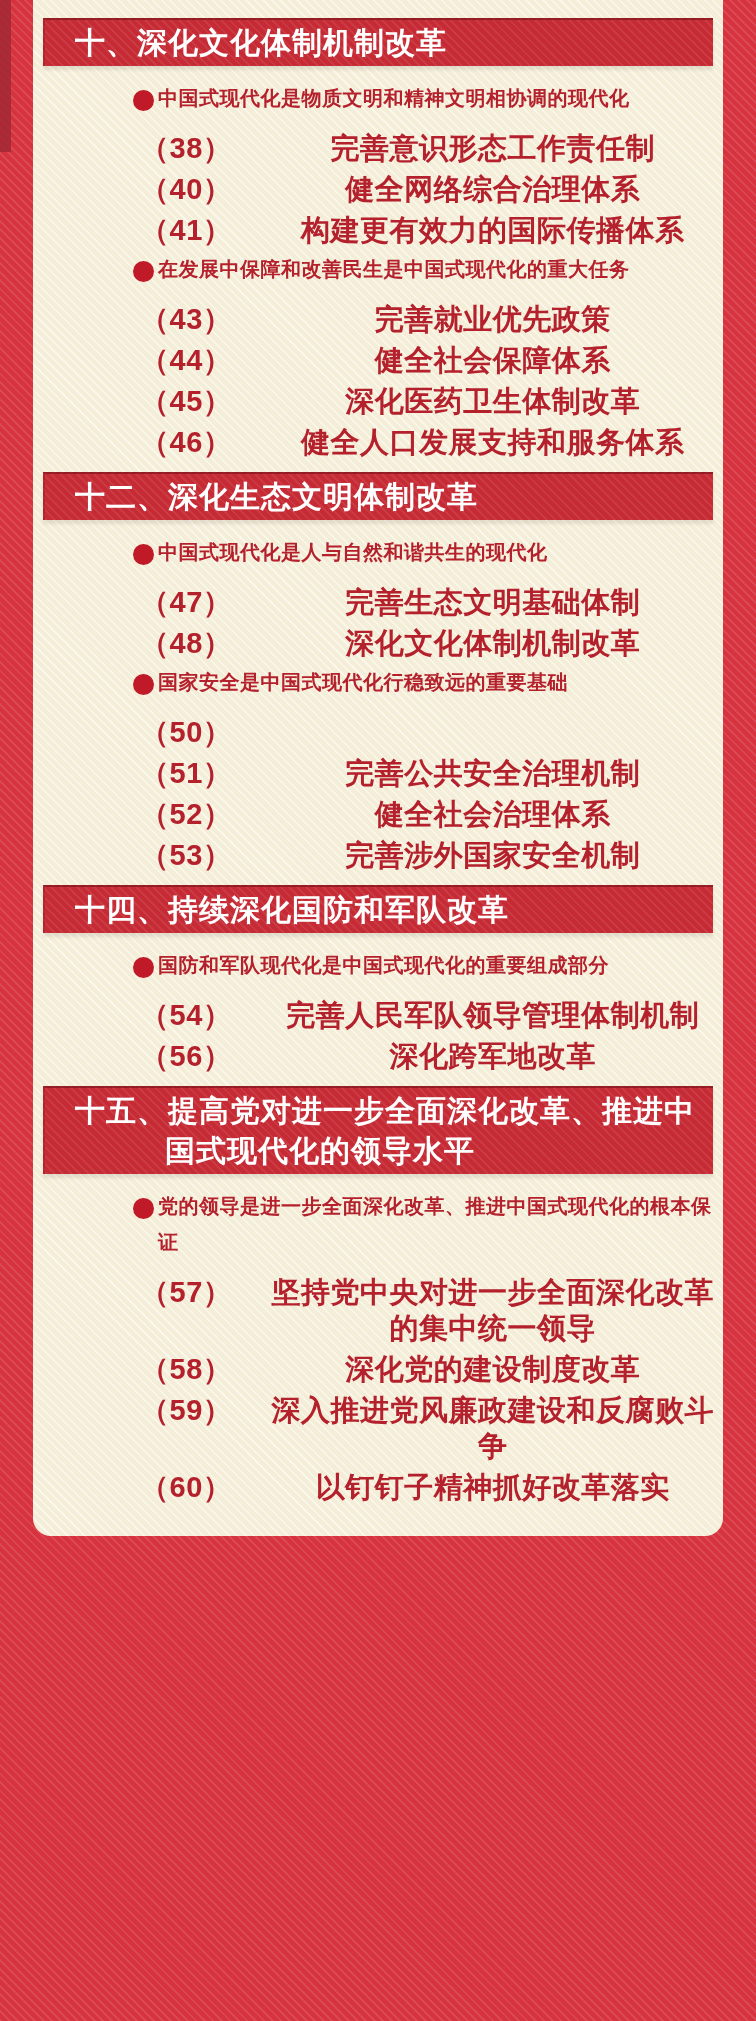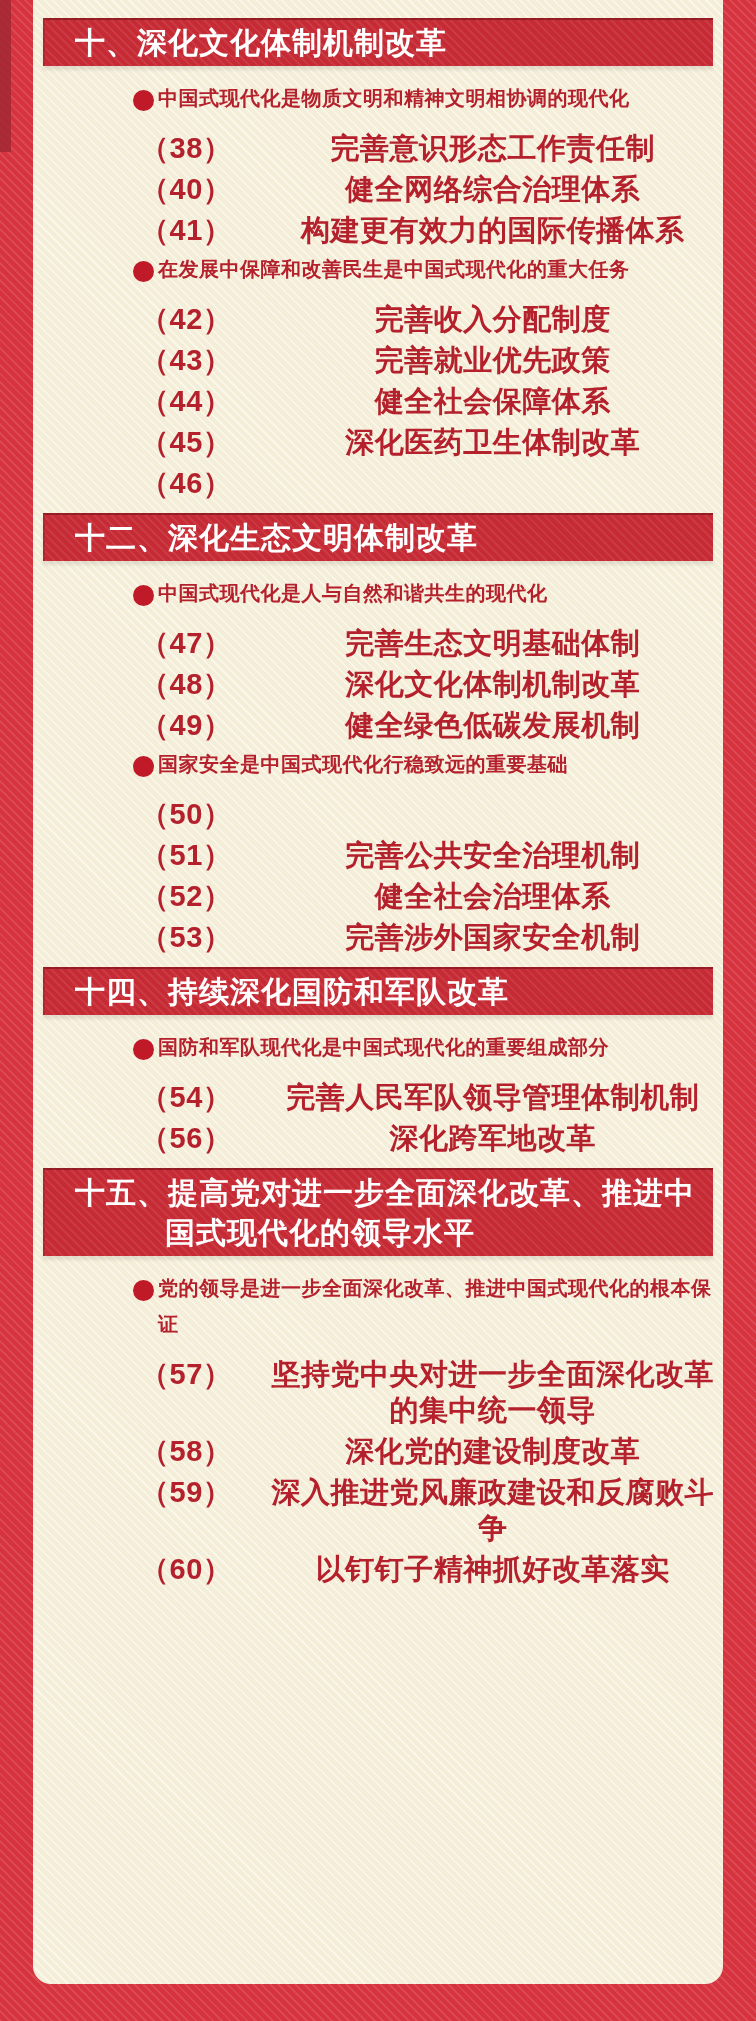--- a/index.html
+++ b/index.html
@@ -13,21 +13,21 @@
     position:absolute;inset:0;
     background:
       repeating-linear-gradient(45deg, rgba(255,255,255,0.10) 0 2px, rgba(255,255,255,0) 2px 6px),
       #d6333f;
   }
   .left-edge-shadow{
     position:absolute;left:0;top:0;width:11px;height:152px;
     background:#a12834;opacity:.85;
   }
   .content-panel{
-    position:absolute;left:33px;top:0;width:690px;height:1984px;
+    position:absolute;left:33px;top:0;width:690px;height:1536px;
     border-radius:0 0 18px 18px;
     background:
       repeating-linear-gradient(45deg, rgba(255,255,255,0.55) 0 1.5px, rgba(255,255,255,0) 1.5px 6px),
       #f4edd7;
     box-sizing:border-box;padding-top:6px;
     overflow:hidden;
   }
   .sec-bar{
     margin:12px 10px 16px 10px;
     background:
@@ -86,53 +86,46 @@
       <div class="item">
         <span class="item-num">（40）</span>
         <span class="item-text">健全网络综合治理体系</span>
       </div>
       <div class="item">
         <span class="item-num">（41）</span>
         <span class="item-text">构建更有效力的国际传播体系</span>
       </div>
       <div class="bullet"><span class="bullet-dot"></span><span class="bullet-text">在发展中保障和改善民生是中国式现代化的重大任务</span></div>
       <div class="item">
-        <span class="item-num">（42）</span>
-        <span class="item-text">完善收入分配制度</span>
-      </div>
-      <div class="item">
         <span class="item-num">（43）</span>
         <span class="item-text">完善就业优先政策</span>
       </div>
       <div class="item">
         <span class="item-num">（44）</span>
         <span class="item-text">健全社会保障体系</span>
       </div>
       <div class="item">
         <span class="item-num">（45）</span>
         <span class="item-text">深化医药卫生体制改革</span>
       </div>
       <div class="item">
         <span class="item-num">（46）</span>
+        <span class="item-text">健全人口发展支持和服务体系</span>
       </div>
       <div class="sec-bar">
         <div class="sec-label">十二、深化生态文明体制改革</div>
       </div>
       <div class="bullet"><span class="bullet-dot"></span><span class="bullet-text">中国式现代化是人与自然和谐共生的现代化</span></div>
       <div class="item">
         <span class="item-num">（47）</span>
         <span class="item-text">完善生态文明基础体制</span>
       </div>
       <div class="item">
         <span class="item-num">（48）</span>
         <span class="item-text">深化文化体制机制改革</span>
-      </div>
-      <div class="item">
-        <span class="item-num">（49）</span>
-        <span class="item-text">健全绿色低碳发展机制</span>
       </div>
       <div class="bullet"><span class="bullet-dot"></span><span class="bullet-text">国家安全是中国式现代化行稳致远的重要基础</span></div>
       <div class="item">
         <span class="item-num">（50）</span>
       </div>
       <div class="item">
         <span class="item-num">（51）</span>
         <span class="item-text">完善公共安全治理机制</span>
       </div>
       <div class="item">

